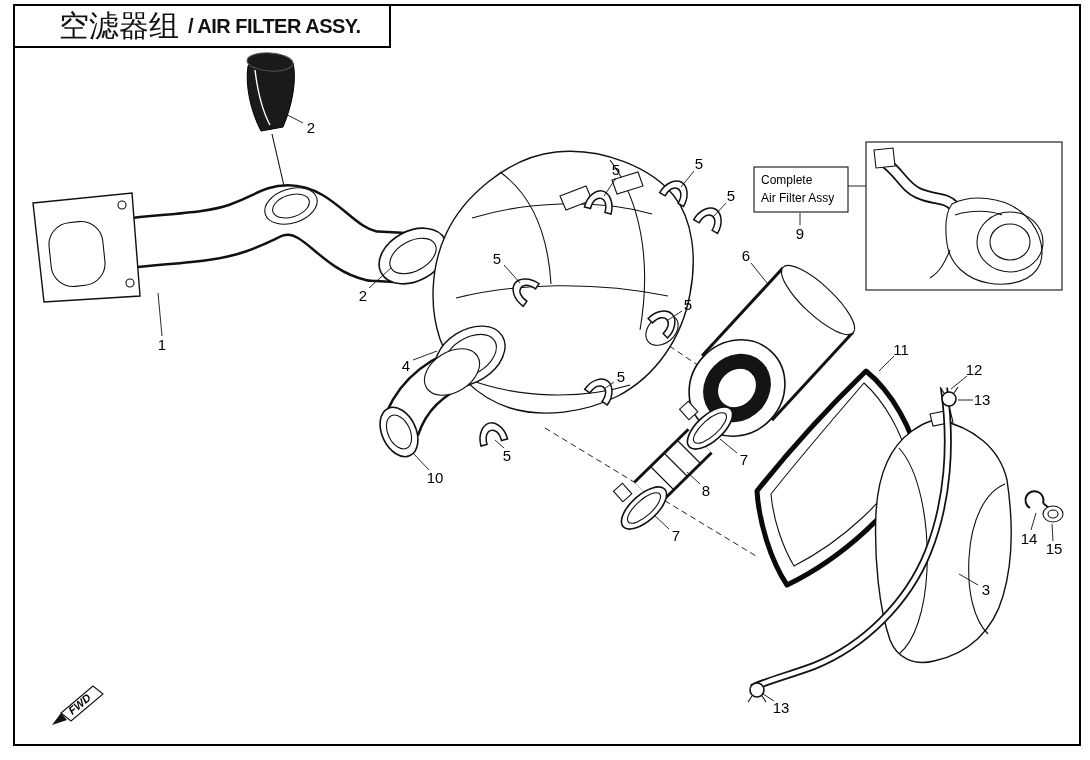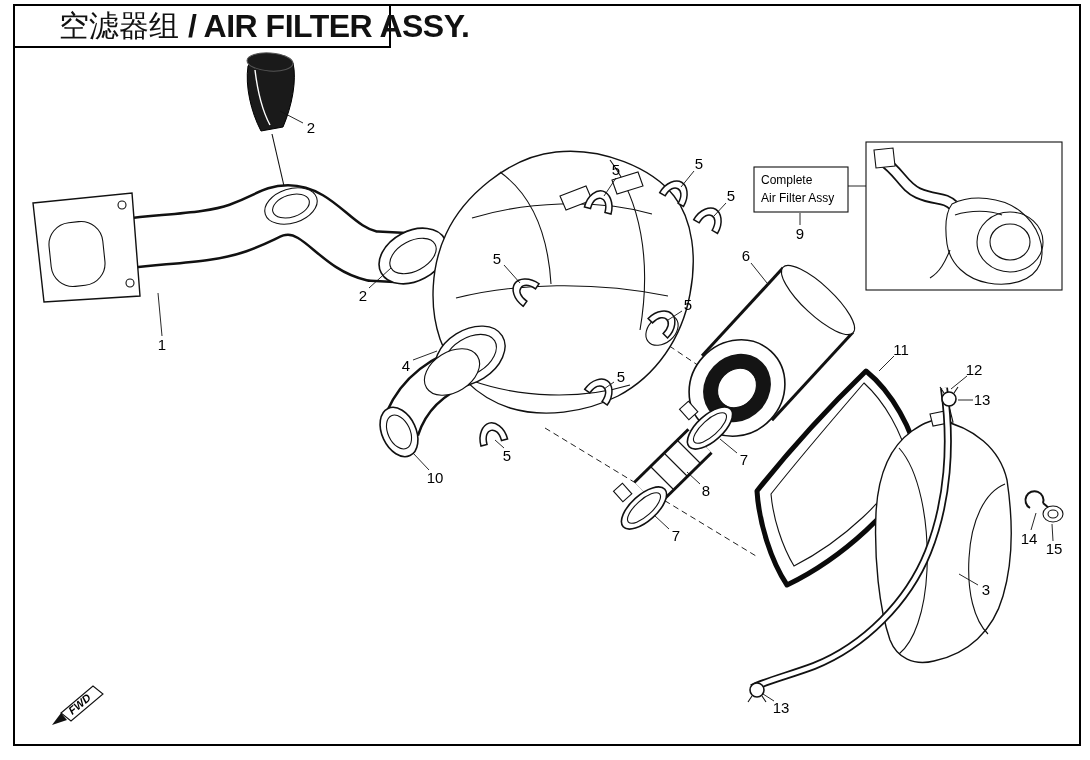--- a/index.html
+++ b/index.html
@@ -10,21 +10,21 @@
   .frame{
     position:absolute;left:13px;top:4px;width:1068px;height:742px;
     border:2px solid #000;box-sizing:border-box;z-index:0;
   }
   .title-box{
     position:absolute;left:13px;top:4px;width:378px;height:44px;
     border:2px solid #000;box-sizing:border-box;background:#fff;z-index:2;
     display:flex;align-items:center;padding-left:44px;gap:9px;white-space:nowrap;
   }
   .title-zh{font-family:"DejaVu Serif",serif;font-size:30px;line-height:1;}
-  .title-en{font-family:"Liberation Sans",sans-serif;font-weight:700;font-size:32px;letter-spacing:-0.5px;line-height:1;text-align:center;}
+  .title-en{font-family:"Liberation Sans",sans-serif;font-weight:700;font-size:20px;letter-spacing:-0.5px;line-height:1;text-align:center;}
   svg{position:absolute;left:0;top:0;z-index:1;}
   .n{fill:none;stroke:#111;stroke-width:1.1;}
   .n2{fill:none;stroke:#111;stroke-width:2;}
   .w{fill:#fff;stroke:#111;stroke-width:1.1;}
   .w13{fill:#fff;stroke:#111;stroke-width:1.4;}
   .w15{fill:#fff;stroke:#111;stroke-width:1.6;}
   .to1{fill:none;stroke:#111;stroke-width:52;stroke-linejoin:round;}
   .ti1{fill:none;stroke:#fff;stroke-width:47;stroke-linejoin:round;}
   .to2{fill:none;stroke:#111;stroke-width:40;stroke-linejoin:round;}
   .ti2{fill:none;stroke:#fff;stroke-width:35;stroke-linejoin:round;}

